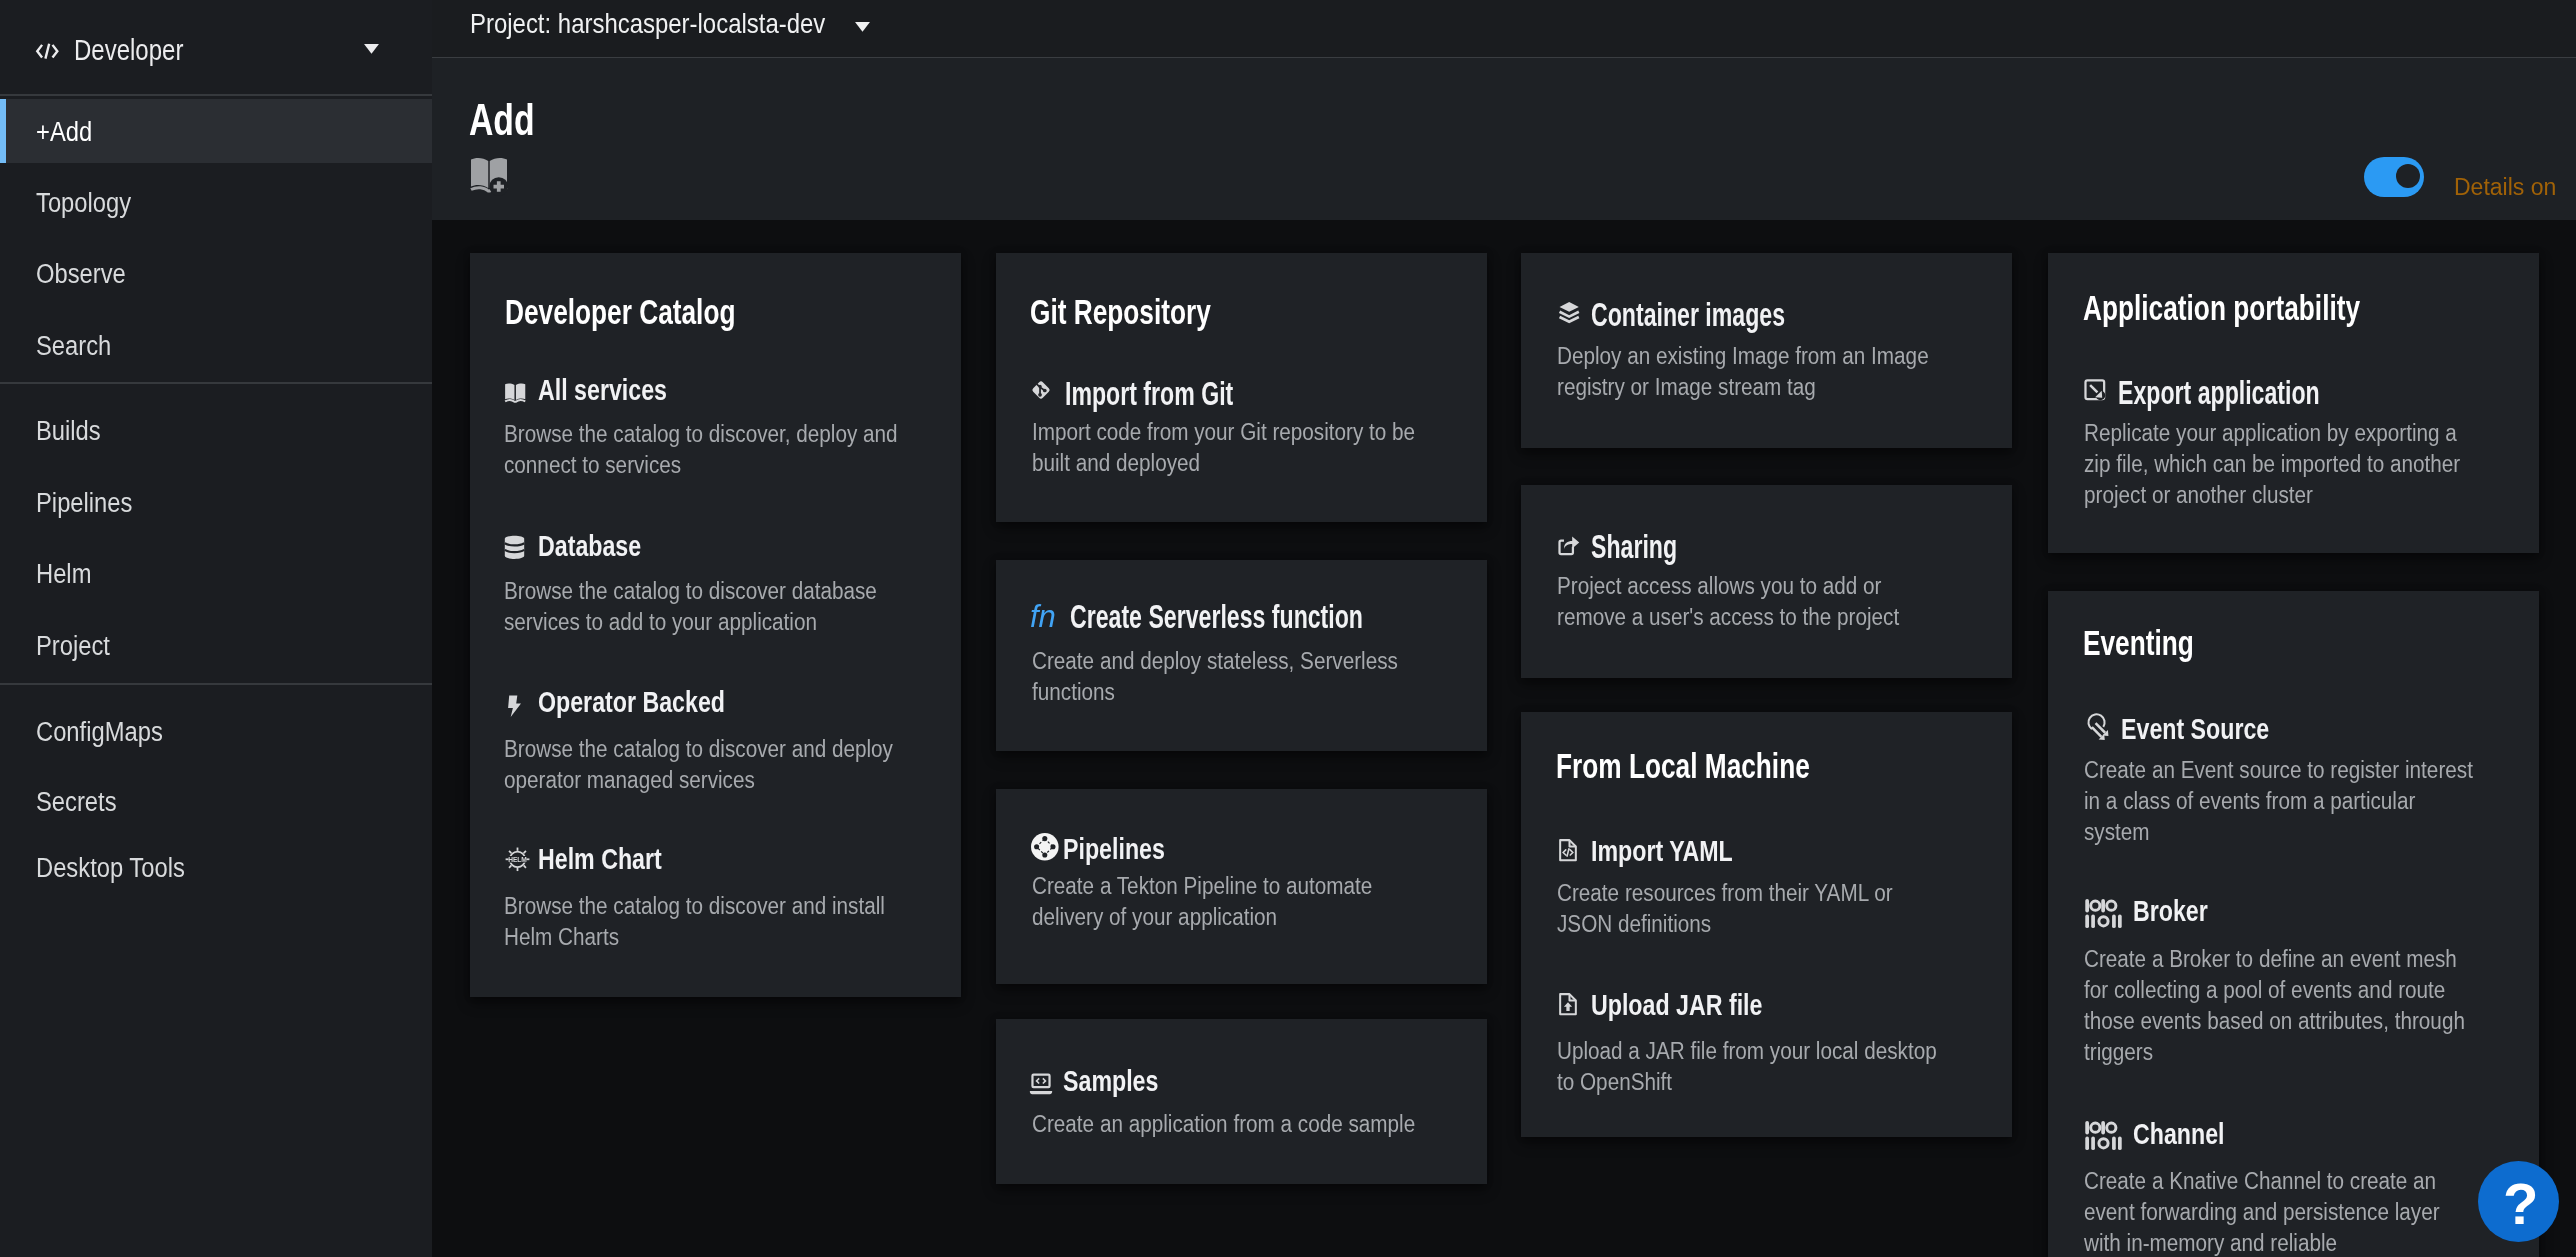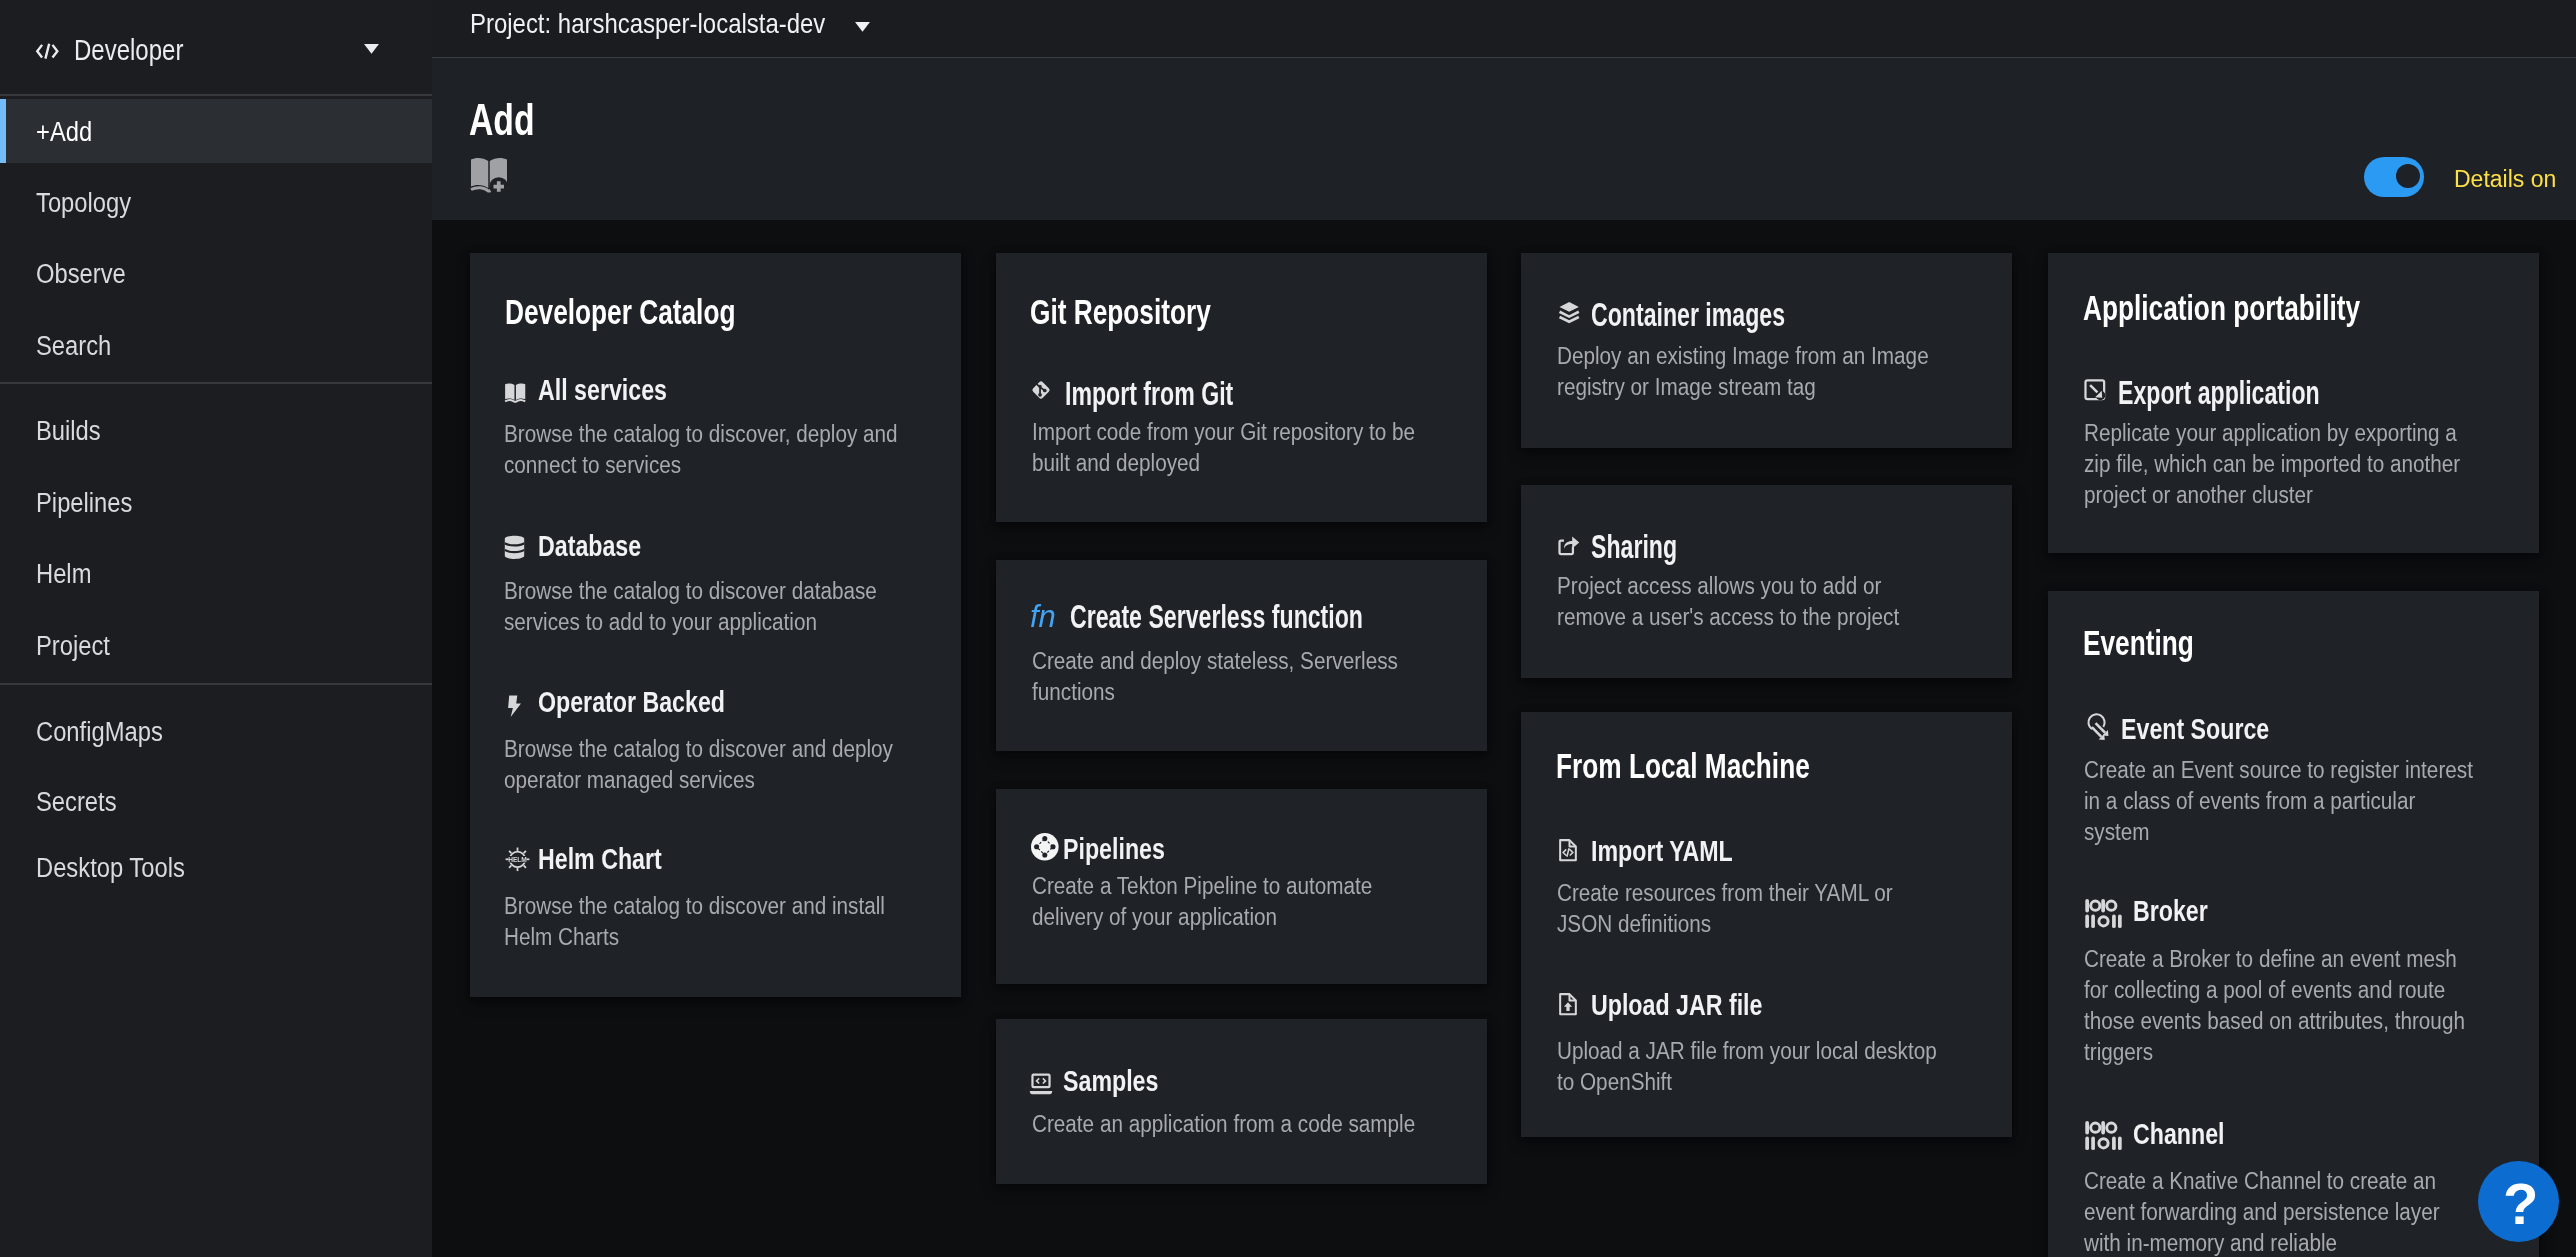--- a/index.html
+++ b/index.html
@@ -48,21 +48,21 @@
 <div class="t" style="left:469px;top:97px;font-size:45px;font-weight:700;color:#fff;transform:scaleX(0.75)">Add</div>
 <svg class="abs" style="left:468px;top:155px" width="42" height="42" viewBox="0 0 56 56">
 <path d="M27 8 C20 3 10 3 4 6 V42 C10 39 20 39 27 44 Z" fill="#9fa1a4"></path>
 <path d="M29 8 C36 3 46 3 52 6 V42 C46 39 36 39 29 44 Z" fill="#9fa1a4"></path>
 <path d="M4 46 C12 42 22 43 27 48 L29 48 C34 43 44 42 52 46" stroke="#9fa1a4" stroke-width="4" fill="none"></path>
 <circle cx="41" cy="42" r="12.5" fill="#1e2125"></circle>
 <path d="M41 35 V49 M34 42 H48" stroke="#9fa1a4" stroke-width="5"></path>
   </svg>
 <div class="abs" style="left:2364px;top:157px;width:60px;height:40px;border-radius:20px;background:#2b9af3"></div>
 <div class="abs" style="left:2396px;top:164px;width:24px;height:24px;border-radius:50%;background:#1e2125"></div>
-<div class="t" style="left:2454px;top:168px;font-size:23px;color:#fde047">Details on</div>
+<div class="t" style="left:2454px;top:176px;font-size:23px;color:#a16207">Details on</div>
 <div class="card" style="left:470px;top:253px;width:491px;height:744px"></div>
 <div class="card" style="left:996px;top:253px;width:491px;height:269px"></div>
 <div class="card" style="left:996px;top:560px;width:491px;height:191px"></div>
 <div class="card" style="left:996px;top:789px;width:491px;height:195px"></div>
 <div class="card" style="left:996px;top:1019px;width:491px;height:165px"></div>
 <div class="card" style="left:1521px;top:253px;width:491px;height:195px"></div>
 <div class="card" style="left:1521px;top:485px;width:491px;height:193px"></div>
 <div class="card" style="left:1521px;top:712px;width:491px;height:425px"></div>
 <div class="card" style="left:2048px;top:253px;width:491px;height:300px"></div>
 <div class="card" style="left:2048px;top:591px;width:491px;height:708px"></div>

